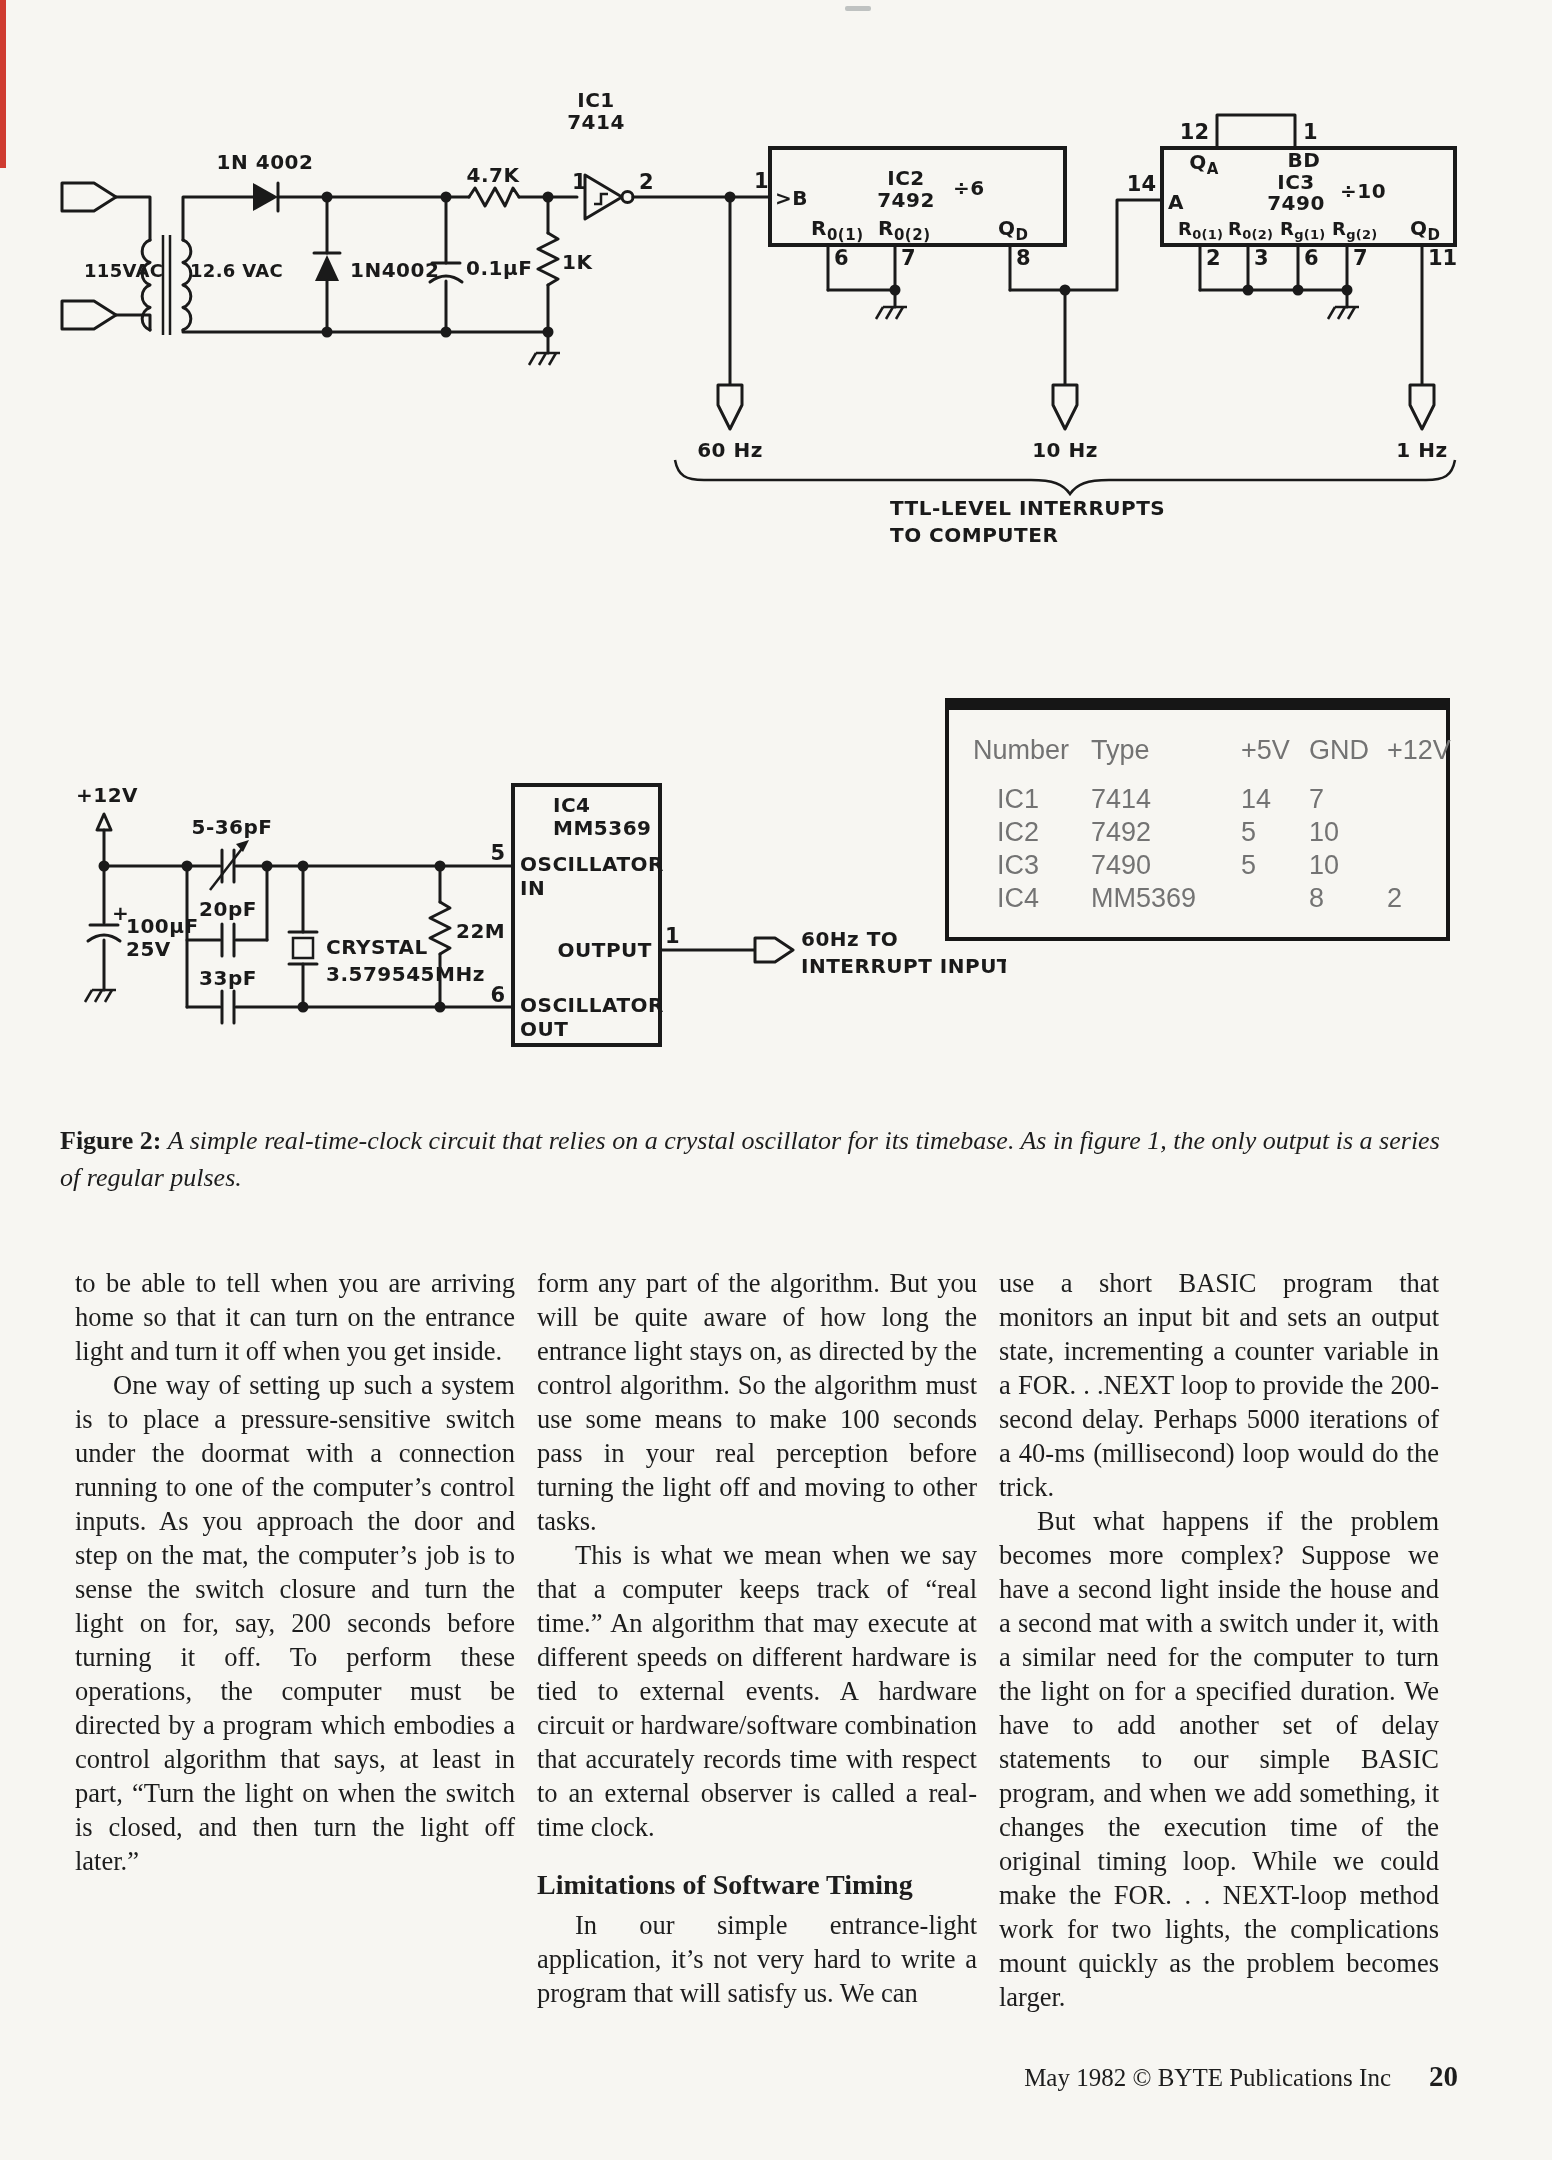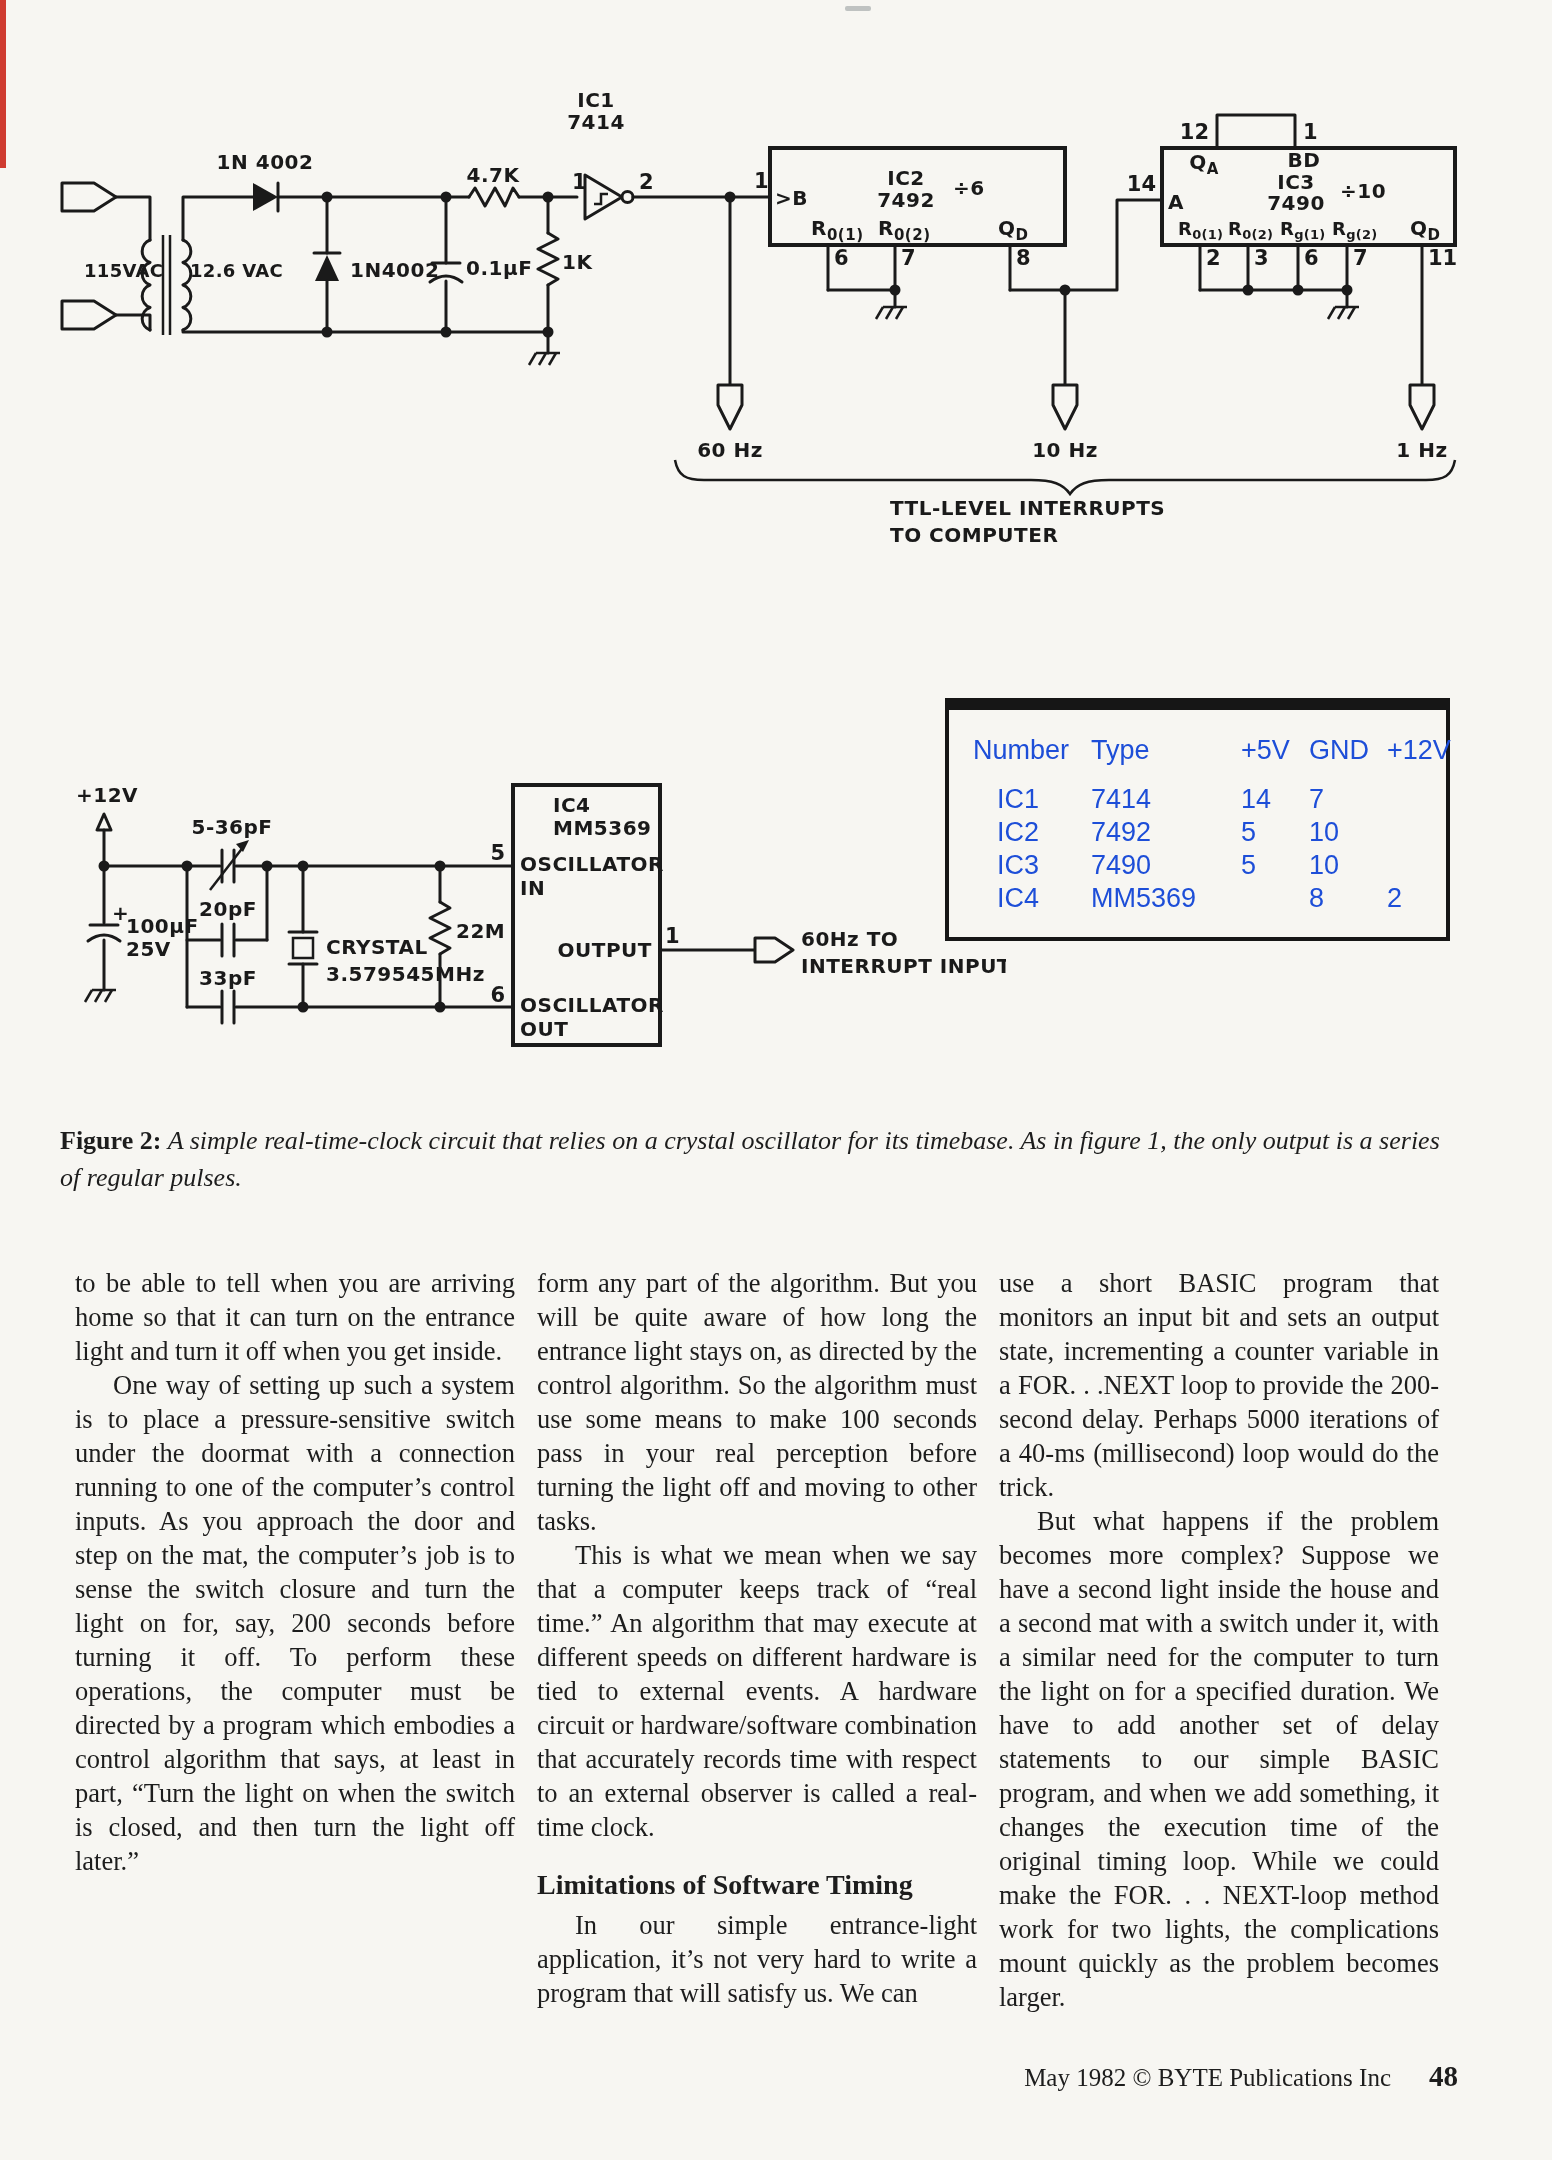--- a/index.html
+++ b/index.html
@@ -21,21 +21,21 @@
   .open{fill:#f7f6f2;stroke:#1a1a1a;stroke-width:3;stroke-linejoin:round;}
   #fig1{position:absolute;left:56px;top:85px;}
   #fig2{position:absolute;left:56px;top:740px;}
   .caption{position:absolute;left:60px;width:1400px;font-size:26px;line-height:37px;}
   .caption b{font-weight:bold;font-style:normal;}
   .caption i{font-style:italic;}
   #cap1{top:568px;}
   #cap2{top:1096px;}
   #ictable{position:absolute;left:945px;top:698px;width:505px;box-sizing:border-box;
            border:4px solid #161616;border-top-width:12px;padding:24px 14px 22px 24px;
-           font-family:"Liberation Sans",sans-serif;font-size:27px;color:#1d4ed8;}
+           font-family:"Liberation Sans",sans-serif;font-size:27px;color:#737373;}
   .trow{display:grid;grid-template-columns:118px 150px 68px 78px 1fr;line-height:33px;}
   .thead{margin-bottom:16px;}
   .tnum{text-align:left;}
   .cell-ic{padding-left:24px;}
   #article{position:absolute;left:75px;top:1266px;width:1380px;display:flex;gap:22px;}
   .col{width:440px;font-size:26.5px;line-height:34px;text-align:justify;}
   .col p{margin:0;}
   .col p.indent{text-indent:38px;}
   .col h3{margin:24px 0 6px 0;font-size:28px;line-height:34px;text-align:left;}
   #footer{position:absolute;left:1000px;top:2060px;width:458px;display:flex;
@@ -336,15 +336,15 @@
       <p class="indent">In our simple entrance-light application, it’s not very hard to write a program that will satisfy us. We can</p>
     </div>
     <div class="col">
       <p>use a short BASIC program that monitors an input bit and sets an output state, incrementing a counter variable in a FOR. . .NEXT loop to provide the 200-second delay. Perhaps 5000 iterations of a 40-ms (millisecond) loop would do the trick.</p>
       <p class="indent">But what happens if the problem becomes more complex? Suppose we have a second light inside the house and a second mat with a switch under it, with a similar need for the computer to turn the light on for a specified duration. We have to add another set of delay statements to our simple BASIC program, and when we add something, it changes the execution time of the original timing loop. While we could make the FOR. . . NEXT-loop method work for two lights, the complications mount quickly as the problem becomes larger.</p>
     </div>
   </div>
 
   <div id="footer">
     <span class="credit">May 1982 © BYTE Publications Inc</span>
-    <span class="pageno">48</span>
+    <span class="pageno">20</span>
   </div>
 </div>
 
 </body></html>

